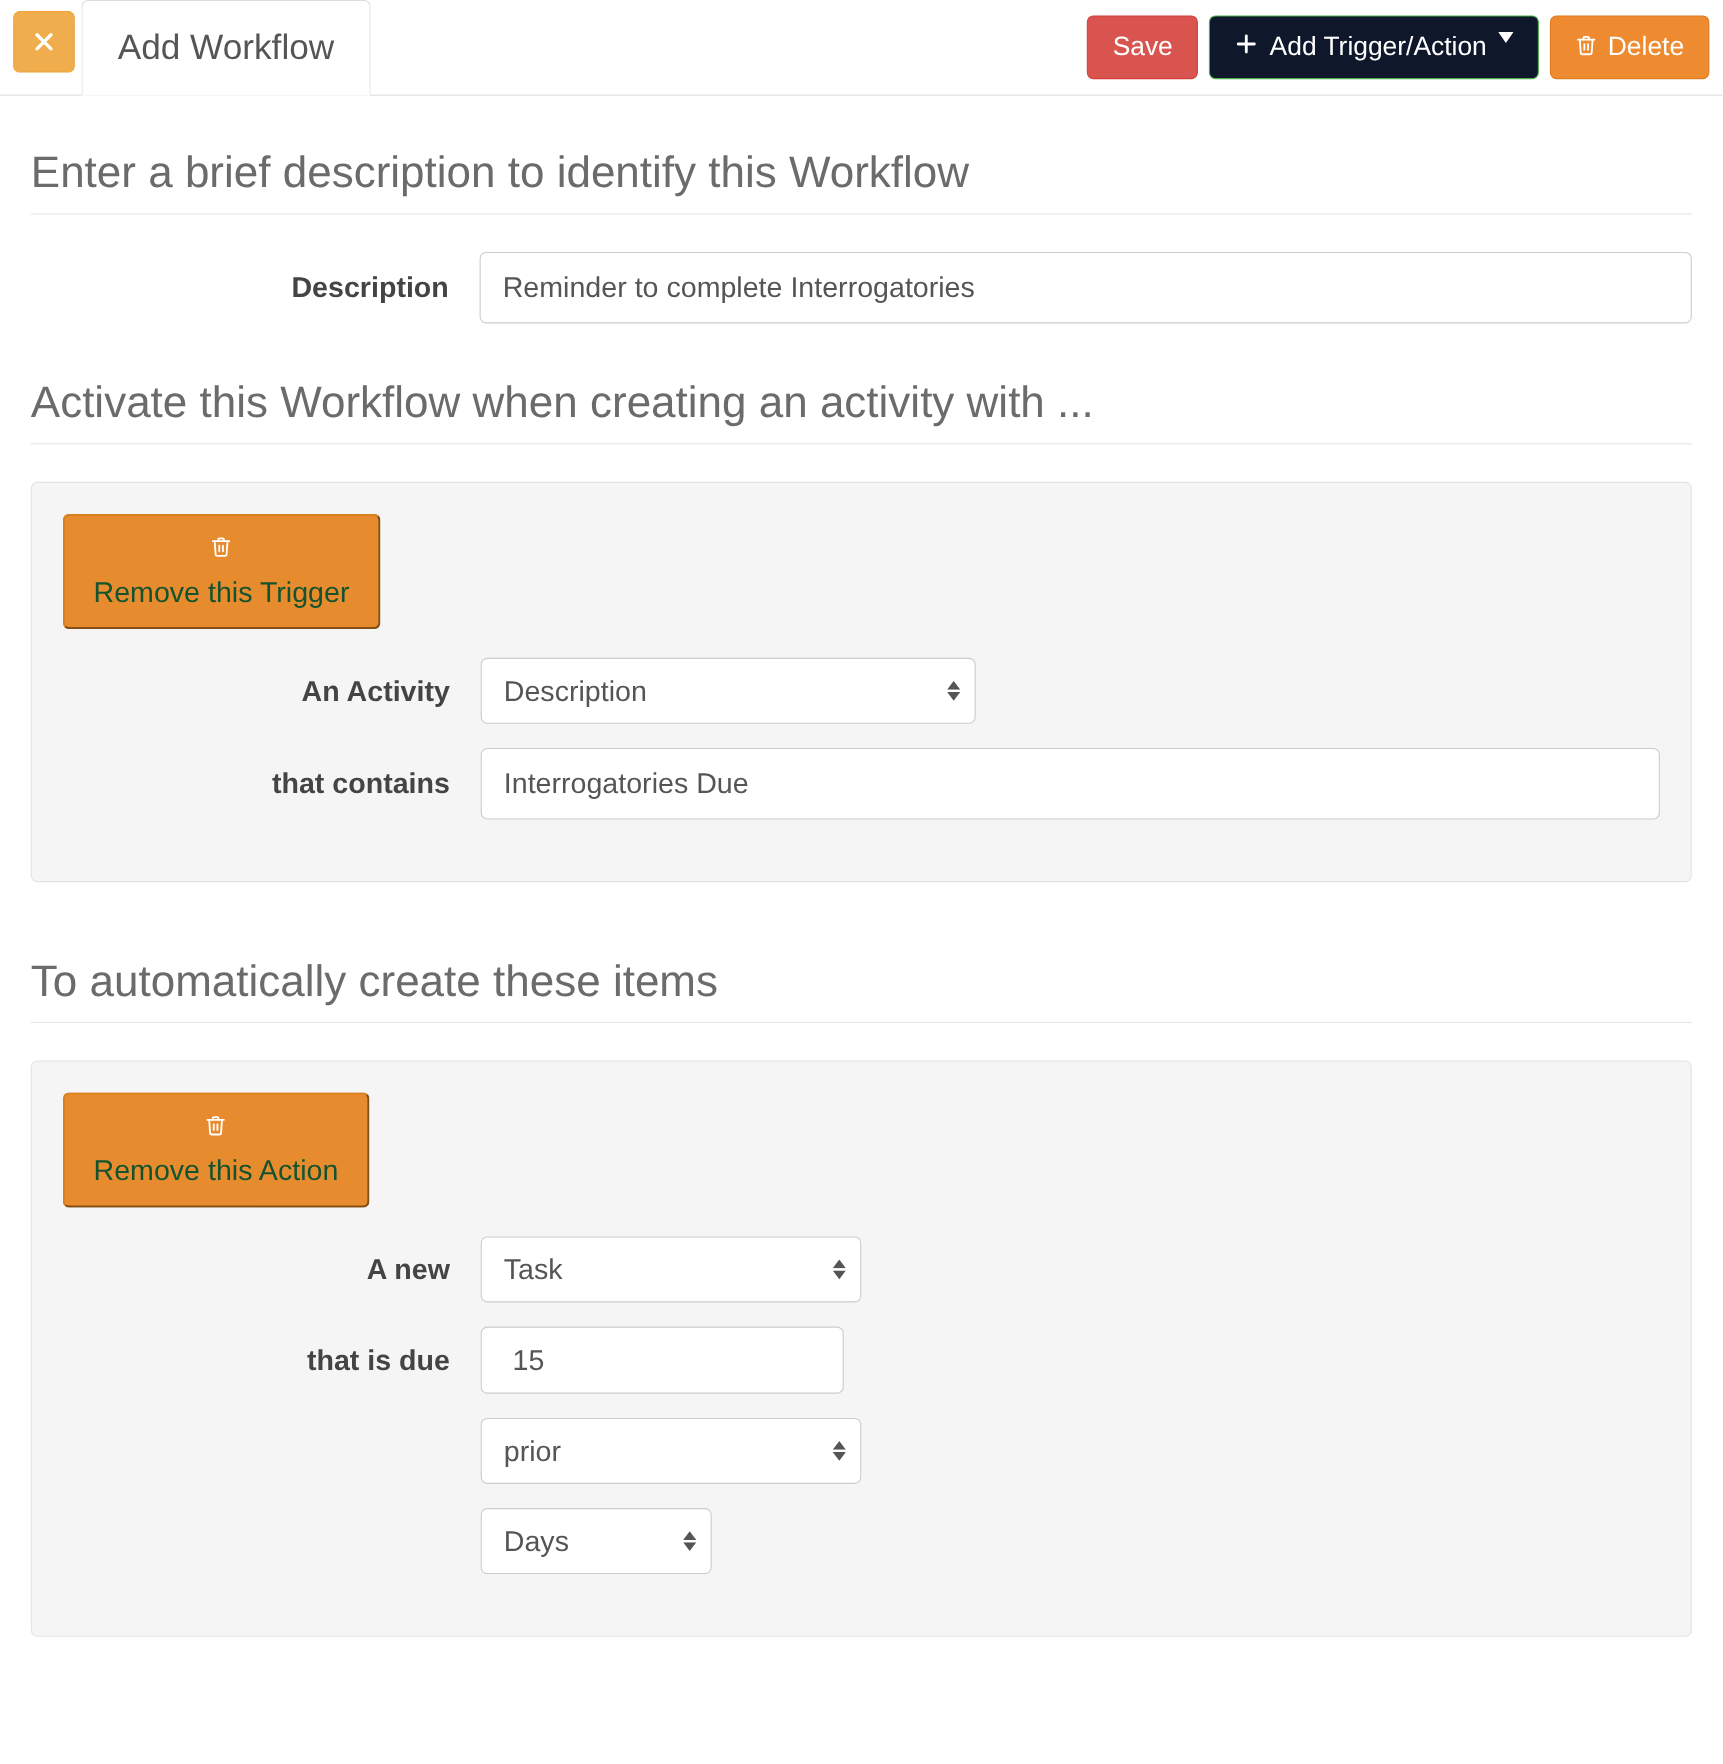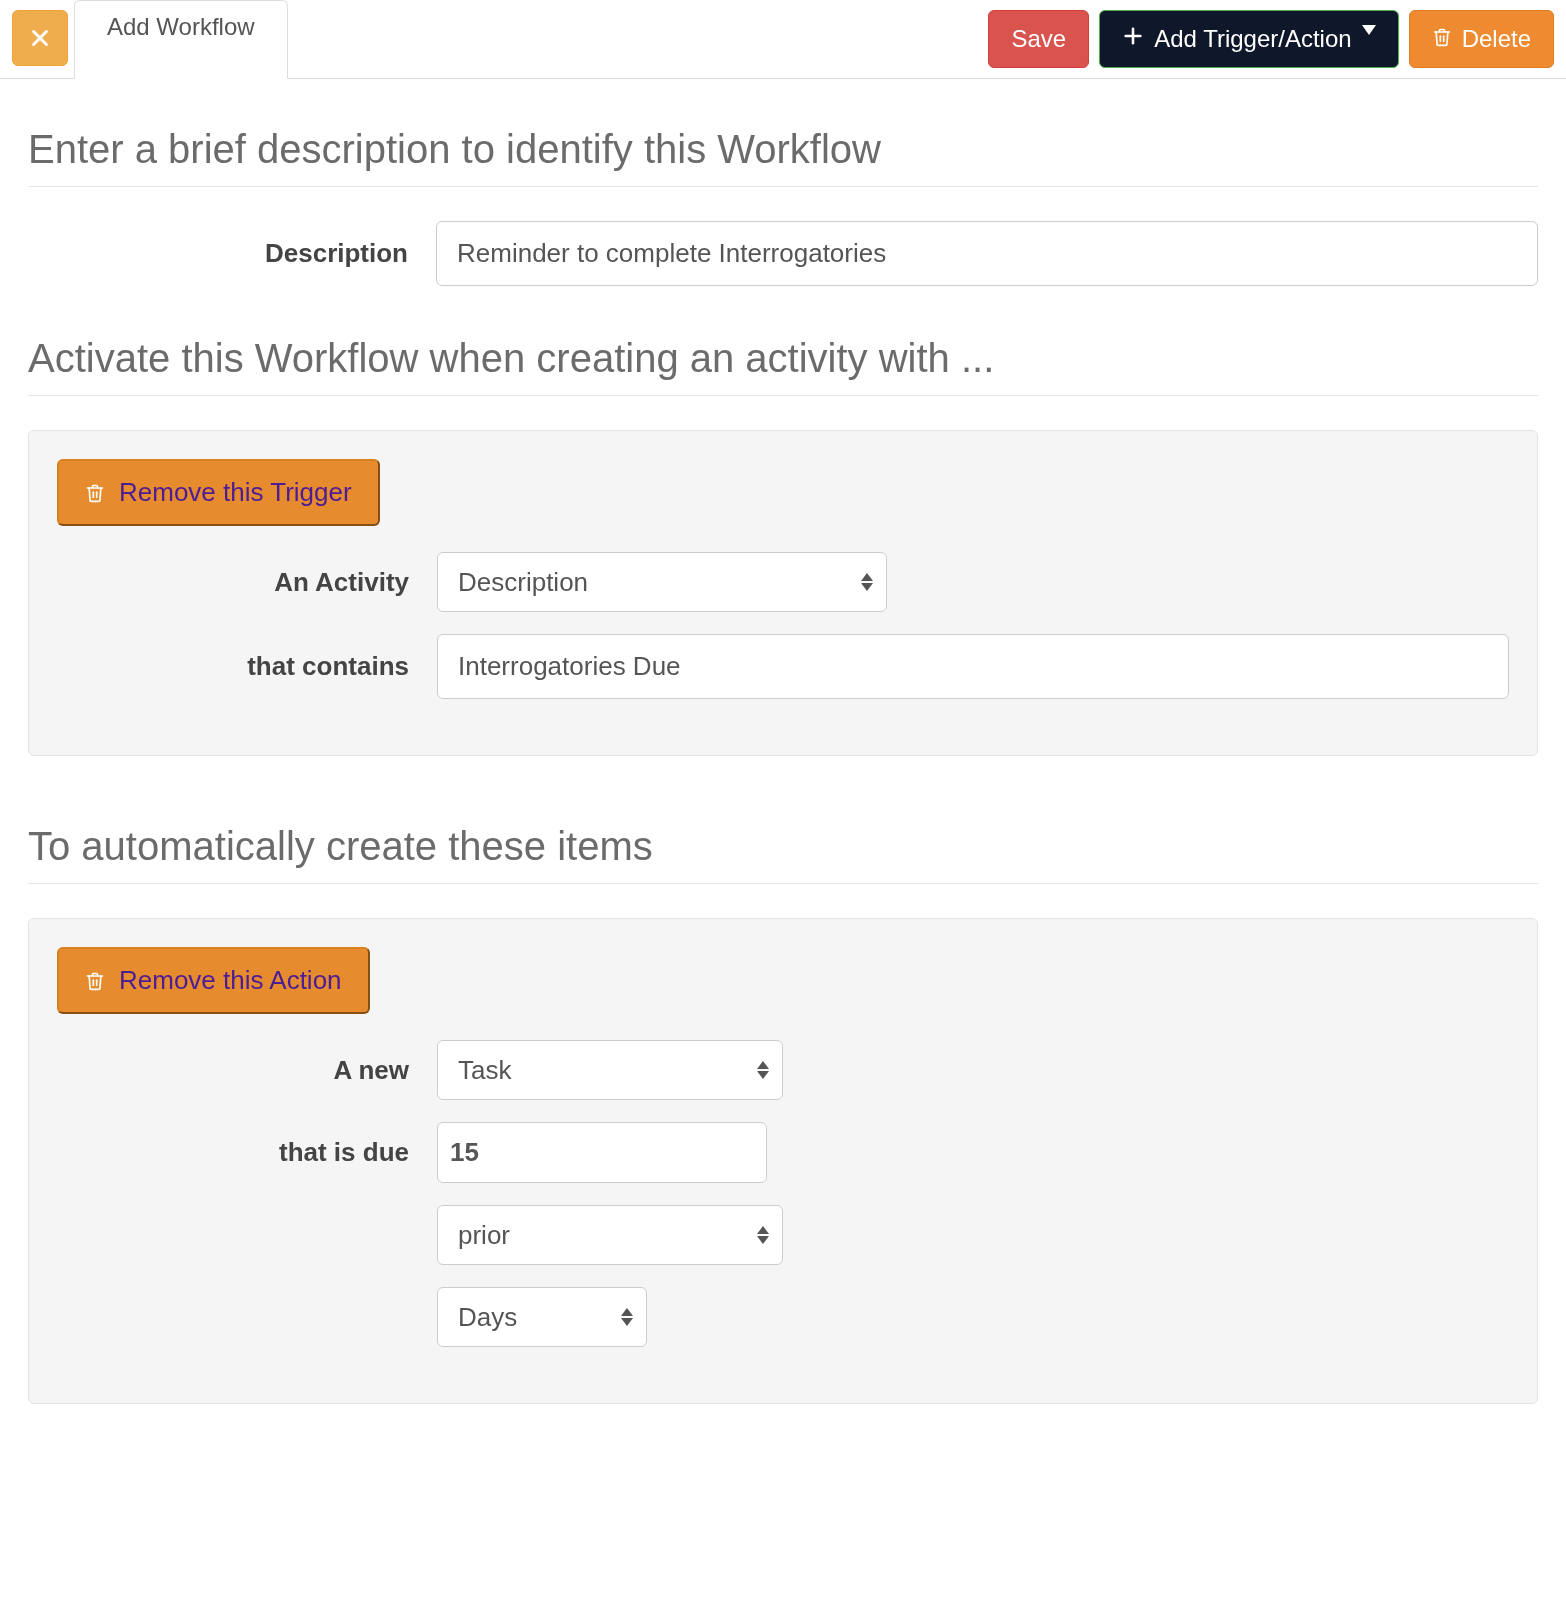--- a/index.html
+++ b/index.html
@@ -28,22 +28,22 @@
   justify-content: center;
   font-size: 28px;
   margin: 10px 6px 10px 0;
   cursor: pointer;
 }
 .tab {
   border: 1px solid #ddd;
   border-bottom: 1px solid #fff;
   border-radius: 6px 6px 0 0;
   background: #fff;
-  padding: 12px 32px;
-  font-size: 24px;
+  padding: 24px 32px;
+  font-size: 32px;
   color: #555;
   margin-bottom: -1px;
   cursor: pointer;
 }
 .toolbar-right {
   margin-left: auto;
   display: flex;
   gap: 10px;
   align-items: center;
   padding: 10px 0;
@@ -98,29 +98,30 @@
 .panel {
   border: 1px solid #e3e3e3;
   border-radius: 6px;
   background: #f5f5f5;
   padding: 28px 28px 34px;
   margin-bottom: 40px;
 }
 .panel .btn-remove {
   background: #e78b2f;
   border-color: #d9801f;
-  color: #4c1d95;
+  color: #14532d;
   font-size: 26px;
   padding: 16px 26px;
   border-radius: 6px;
   display: inline-flex;
   align-items: center;
   gap: 14px;
   cursor: pointer;
   margin-bottom: 26px;
+  flex-direction: column;
 }
 .panel .form-label { width: 352px; }
 .select-wrap {
   position: relative;
   display: inline-block;
 }
 .select-wrap select {
   appearance: none;
   -webkit-appearance: none;
   font-size: 26px;
@@ -137,27 +138,26 @@
   top: 50%;
   transform: translateY(-50%);
   pointer-events: none;
   display: flex;
   flex-direction: column;
   gap: 2px;
 }
 .select-caret svg { display: block; }
 .narrow-input {
   font-size: 26px;
-  padding: 14px 12px;
+  padding: 14px 28px;
   border: 1px solid #ccc;
   border-radius: 6px;
   background: #fff;
   color: #555;
   width: 330px;
-  font-weight: bold;
 }
 .w-450 select { width: 450px; }
 .w-330 select { width: 346px; }
 .w-210 select { width: 210px; }
 </style>
 </head>
 <body>
 
 <div class="tab-bar">
   <button class="close-tab">

